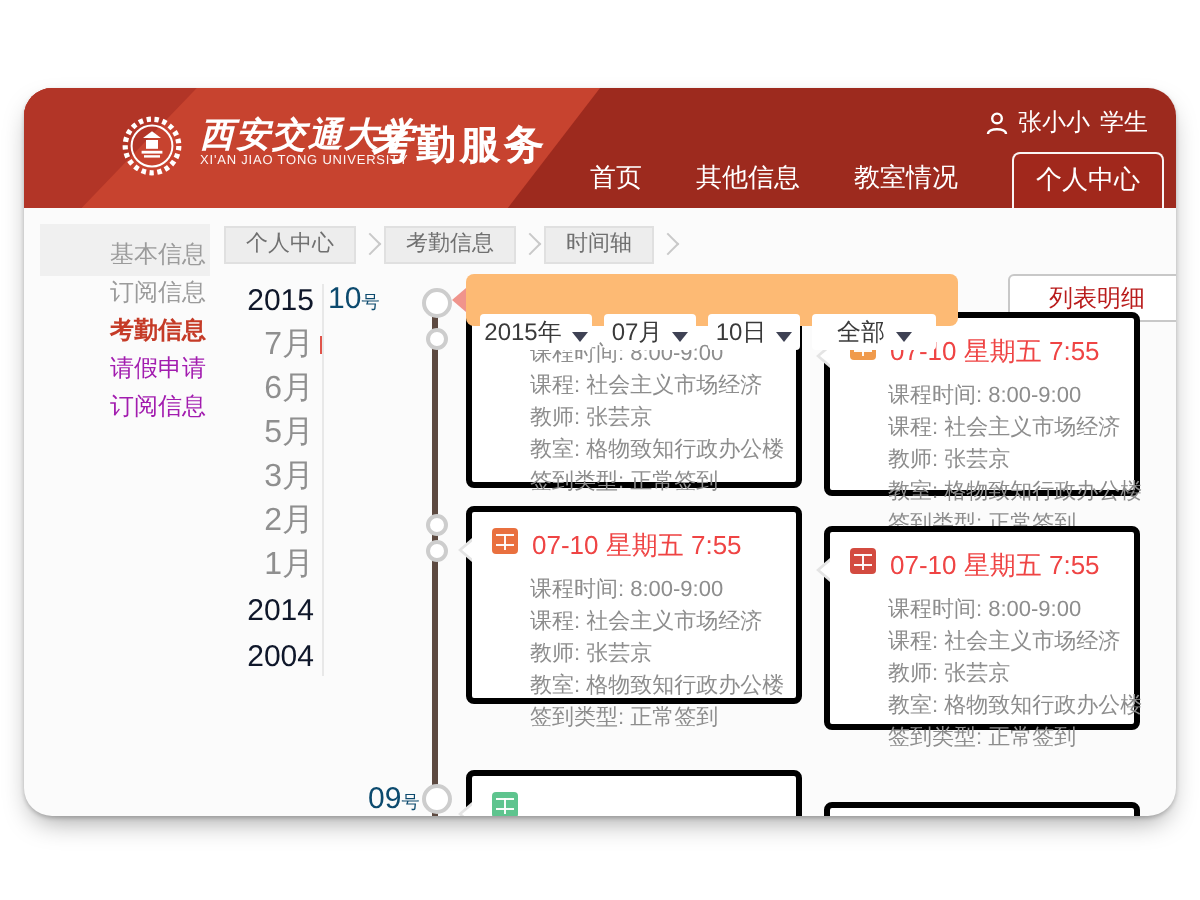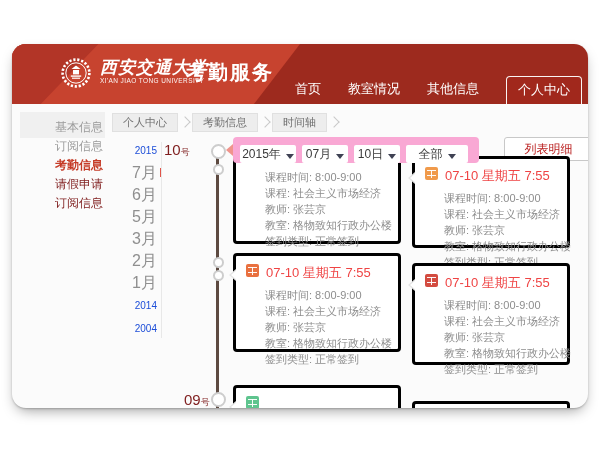--- a/index.html
+++ b/index.html
@@ -25,50 +25,50 @@
   .nav{position:absolute;right:6px;bottom:0;display:flex;align-items:flex-end;gap:27px;
     color:#fff;font-size:13px;}
   .nav .nav-item{padding-bottom:6px;cursor:pointer;white-space:nowrap;}
   .nav .nav-item.tab{background:#a1281c;border:1px solid rgba(255,255,255,.95);border-bottom:none;
     border-radius:4px 4px 0 0;padding:4px 11px 5px;}
   
   .sb-hl{position:absolute;left:8px;top:68px;width:85px;height:26px;background:#f0f0f0;}
   .sidebar{position:absolute;left:43px;top:74px;margin:0;padding:0;list-style:none;}
   .sidebar li{font-size:12px;line-height:19px;color:#9b9b9b;cursor:pointer;white-space:nowrap;}
   .sidebar li.active{color:#c53b27;font-weight:bold;}
-  .sidebar li.dim{color:#7f1d1d;}
+  .sidebar li.dim{color:#a21caf;}
   
   .crumbs{position:absolute;left:100px;top:69px;display:flex;align-items:flex-start;}
   .crumb{background:#ededed;border:1px solid #e0e0e0;padding:2px 10px;font-size:11px;
     color:#707070;line-height:13px;cursor:pointer;white-space:nowrap;}
   .sep{width:7px;height:7px;border-top:1px solid #c9c9c9;border-right:1px solid #c9c9c9;
     transform:rotate(45deg);margin:5px 3px 0 3px;}
   
   .tnav{position:absolute;left:0;top:95px;width:145px;display:flex;flex-direction:column;
     align-items:flex-end;}
-  .tnav .yr{font-size:10px;line-height:23px;color:#1d4ed8;cursor:pointer;}
+  .tnav .yr{font-size:15px;line-height:23px;color:#0f172a;cursor:pointer;}
   .tnav .mo{font-size:16px;line-height:22px;color:#8f8f8f;cursor:pointer;position:relative;}
   .tnav .mo.cur::after{content:"";position:absolute;right:-5px;top:6px;width:2px;height:9px;
     background:#e0544a;}
   .vlight{position:absolute;left:149px;top:98px;width:1px;height:196px;background:#e8e8e8;}
   .tl-line{position:absolute;left:204px;top:106px;width:3px;height:258px;background:#5d4a41;z-index:1;}
   .node{position:absolute;background:#fff;border:2px solid #cdcdcd;border-radius:50%;z-index:2;}
   .n1{left:199px;top:100px;width:11px;height:11px;}
   .n2{left:201px;top:120px;width:7px;height:7px;}
   .n3{left:201px;top:213px;width:7px;height:7px;}
   .n4{left:201px;top:226px;width:7px;height:7px;}
   .n5{left:199px;top:348px;width:11px;height:11px;}
-  .day{position:absolute;color:#7f1d1d;white-space:nowrap;}
+  .day{position:absolute;color:#0c4a6e;white-space:nowrap;}
   .day .num{font-size:15px;}
   .day .suf{font-size:9px;}
   .day-10{left:152px;top:97px;}
   .day-09{left:172px;top:347px;}
   
-  .bubble{position:absolute;left:221px;top:93px;width:246px;height:26px;background:#f9a8d4;
-    border-radius:4px;display:flex;gap:6px;padding:8px 0 0 7px;box-sizing:border-box;z-index:4;}
+  .bubble{position:absolute;left:221px;top:93px;width:246px;height:26px;background:#fdba74;
+    border-radius:4px;display:flex;gap:6px;padding:20px 0 0 7px;box-sizing:border-box;z-index:4;}
   .bubble::before{content:"";position:absolute;left:-7px;top:7px;width:0;height:0;
     border:6px solid transparent;border-right:7px solid #f0948c;border-left:none;}
   .sel{background:#fff;border-radius:2px;height:18px;display:flex;align-items:center;
     justify-content:center;gap:5px;font-size:12px;color:#3a3a3a;cursor:pointer;}
   .sel-year{width:56px}.sel-month{width:46px}.sel-day{width:46px}.sel-type{width:62px}
   .caret{width:0;height:0;border:4px solid transparent;border-top:5px solid #3f4254;margin-top:8px;}
   .detail-btn{position:absolute;left:492px;top:93px;width:89px;height:24px;background:#fff;
     border:1px solid #c8c8c8;border-radius:3px;font-size:12px;color:#b91c1c;cursor:pointer;
     font-family:inherit;}
   
@@ -108,24 +108,32 @@
         <circle cx="16" cy="16" r="10.2" fill="none" stroke="#fff" stroke-width="1"></circle>
         <path d="M16 8.6 L20.5 12 L11.5 12 Z" fill="#fff"></path>
         <rect x="13" y="13" width="6" height="4.4" fill="#fff"></rect>
         <rect x="10.8" y="18.4" width="10.4" height="1.4" fill="#fff"></rect>
         <rect x="12" y="20.6" width="8" height="1.2" fill="#fff"></rect>
       </svg>
     </div>
     <div class="uni-cn">西安交通大学</div>
     <div class="uni-en">XI'AN JIAO TONG UNIVERSITY</div>
     <div class="app-title">考勤服务</div>
+    <div class="user">
+      <svg width="11" height="12" viewBox="0 0 11 12">
+        <circle cx="5.5" cy="3.2" r="2.4" fill="none" stroke="#fff" stroke-width="1.2"></circle>
+        <path d="M1 11 C1 7.8 10 7.8 10 11" fill="none" stroke="#fff" stroke-width="1.2"></path>
+      </svg>
+      <span>张小小</span>
+      <span>学生</span>
+    </div>
     <div class="nav">
       <span class="nav-item">首页</span>
+      <span class="nav-item">其他信息</span>
       <span class="nav-item">教室情况</span>
-      <span class="nav-item">其他信息</span>
       <span class="nav-item tab">个人中心</span>
     </div>
   </div>
 
   <div class="sb-hl"></div>
   <ul class="sidebar">
     <li>基本信息</li>
     <li>订阅信息</li>
     <li class="active">考勤信息</li>
     <li class="dim">请假申请</li>

